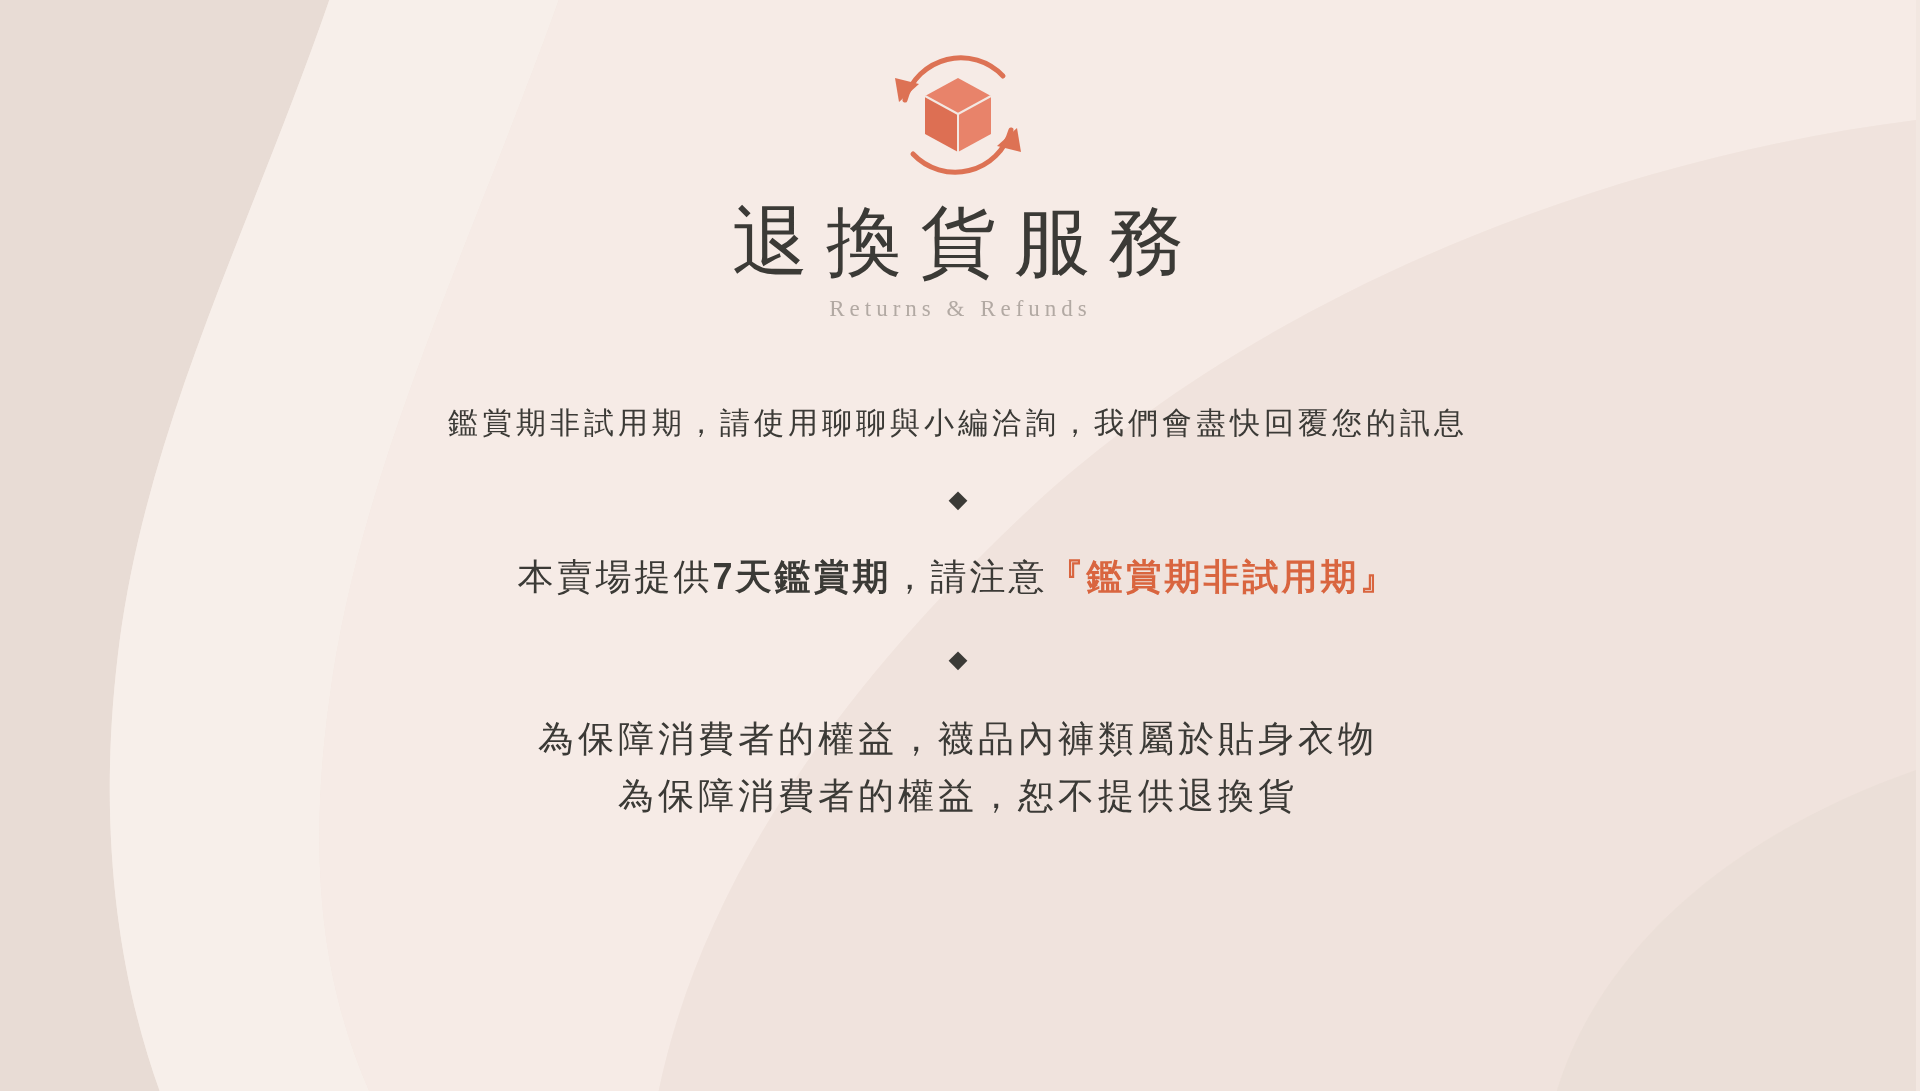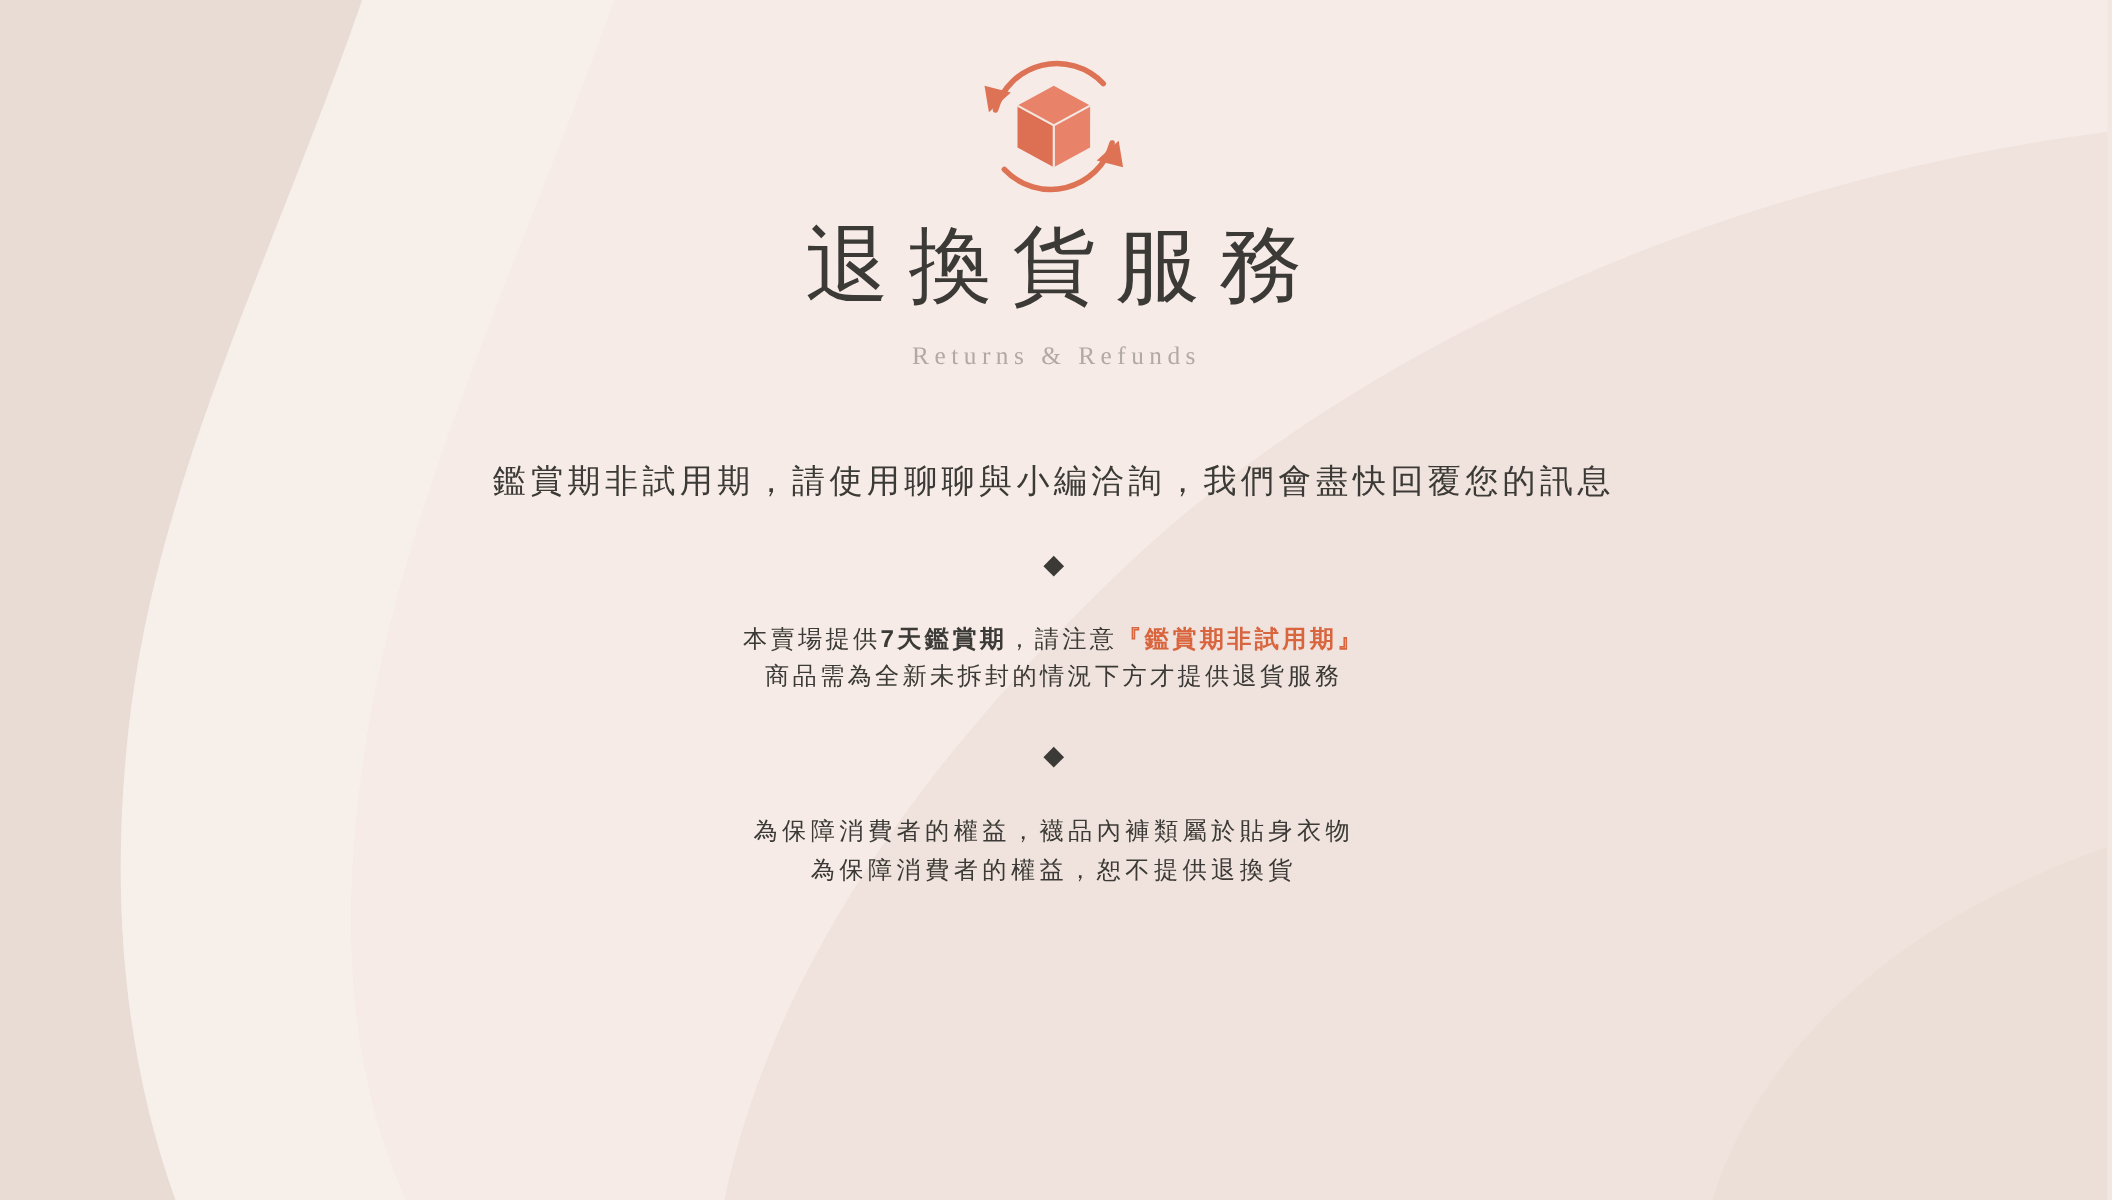--- a/index.html
+++ b/index.html
@@ -55,21 +55,21 @@
     font-size: 76px;
     letter-spacing: 18px;
     text-indent: 18px;
     color: #3b3a36;
     font-weight: 400;
     line-height: 1.1;
     font-family: "Liberation Sans", sans-serif;
   }
 
   .subtitle {
-    margin-top: 27px;
+    margin-top: 12px;
     font-size: 23px;
     letter-spacing: 5px;
     text-indent: 5px;
     color: #b2a9a3;
     font-family: "Liberation Serif", serif;
   }
 
   .para-1 {
     margin-top: 78px;
     font-size: 30px;
@@ -83,21 +83,21 @@
     margin: 46px 0 38px 0;
     font-size: 20px;
     color: #3b3a36;
     line-height: 1;
     text-align: center;
   }
 
   .block {
     text-align: center;
     color: #3b3a36;
-    font-size: 22px;
+    font-size: 36px;
     letter-spacing: 3px;
     line-height: 1.58;
   }
 
   .block .line {
     display: block;
     white-space: nowrap;
   }
 
   .strong {
@@ -156,21 +156,20 @@
 
     <div class="title">退換貨服務</div>
     <div class="subtitle">Returns &amp; Refunds</div>
 
     <div class="para-1">鑑賞期非試用期，請使用聊聊與小編洽詢，我們會盡快回覆您的訊息</div>
 
     <div class="divider">◆</div>
 
     <div class="block block-1">
       <span class="line"><span>本賣場提供</span><span class="strong">7天鑑賞期</span><span>，請注意</span><span class="accent">『鑑賞期非試用期』</span></span>
-      <span class="line">商品需為全新未拆封的情況下方才提供退貨服務</span>
     </div>
 
     <div class="divider">◆</div>
 
     <div class="block block-2">
       <span class="line">為保障消費者的權益，襪品內褲類屬於貼身衣物</span>
       <span class="line">為保障消費者的權益，恕不提供退換貨</span>
     </div>
 
   </div>

